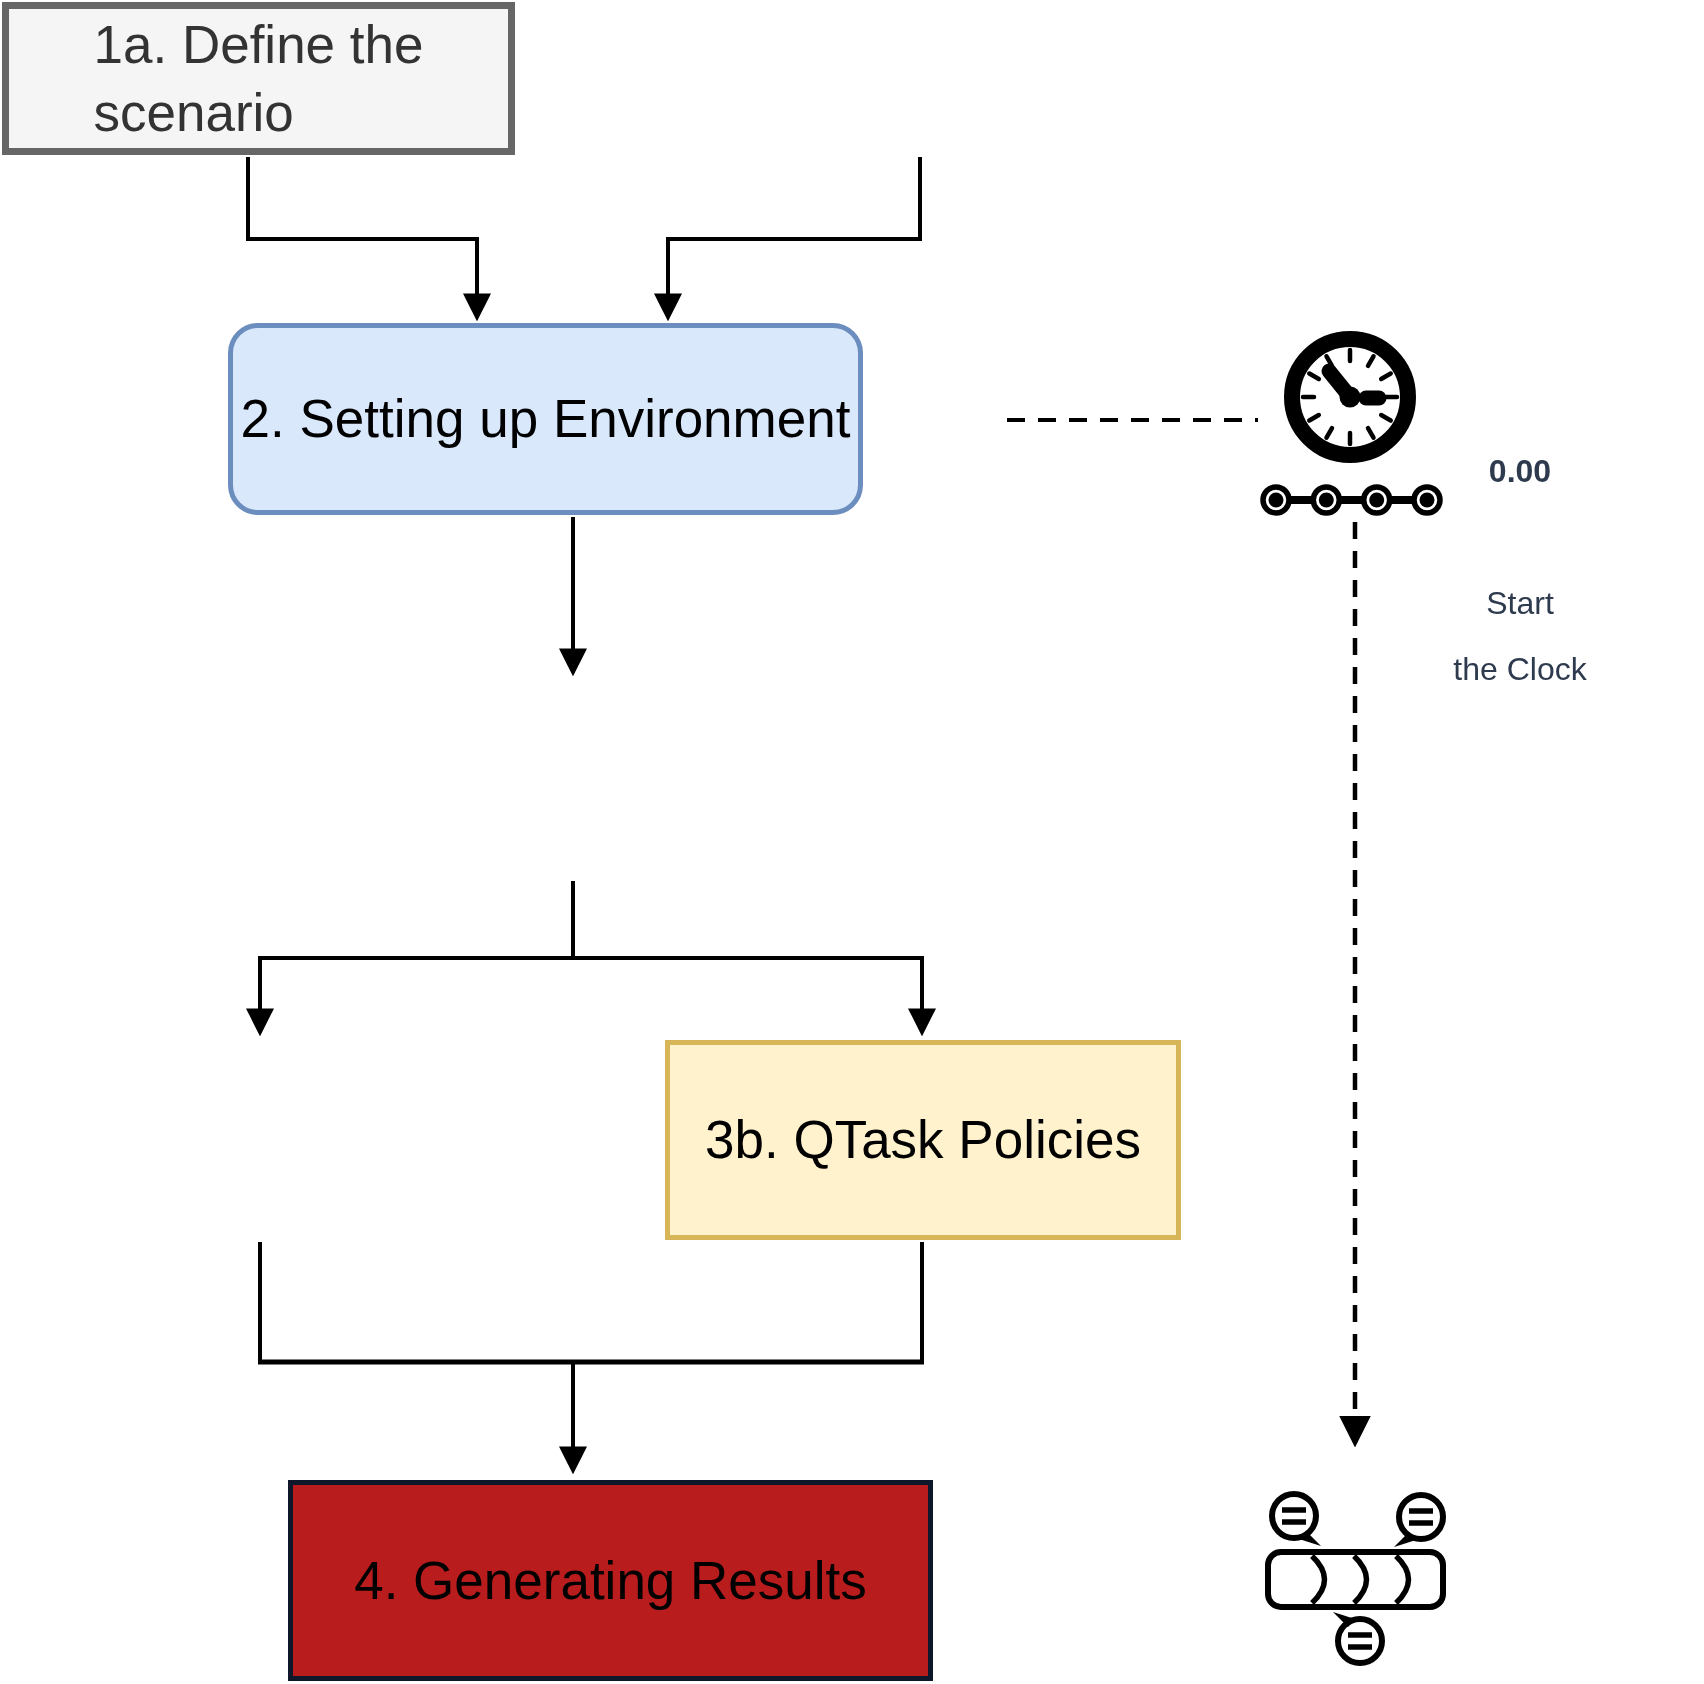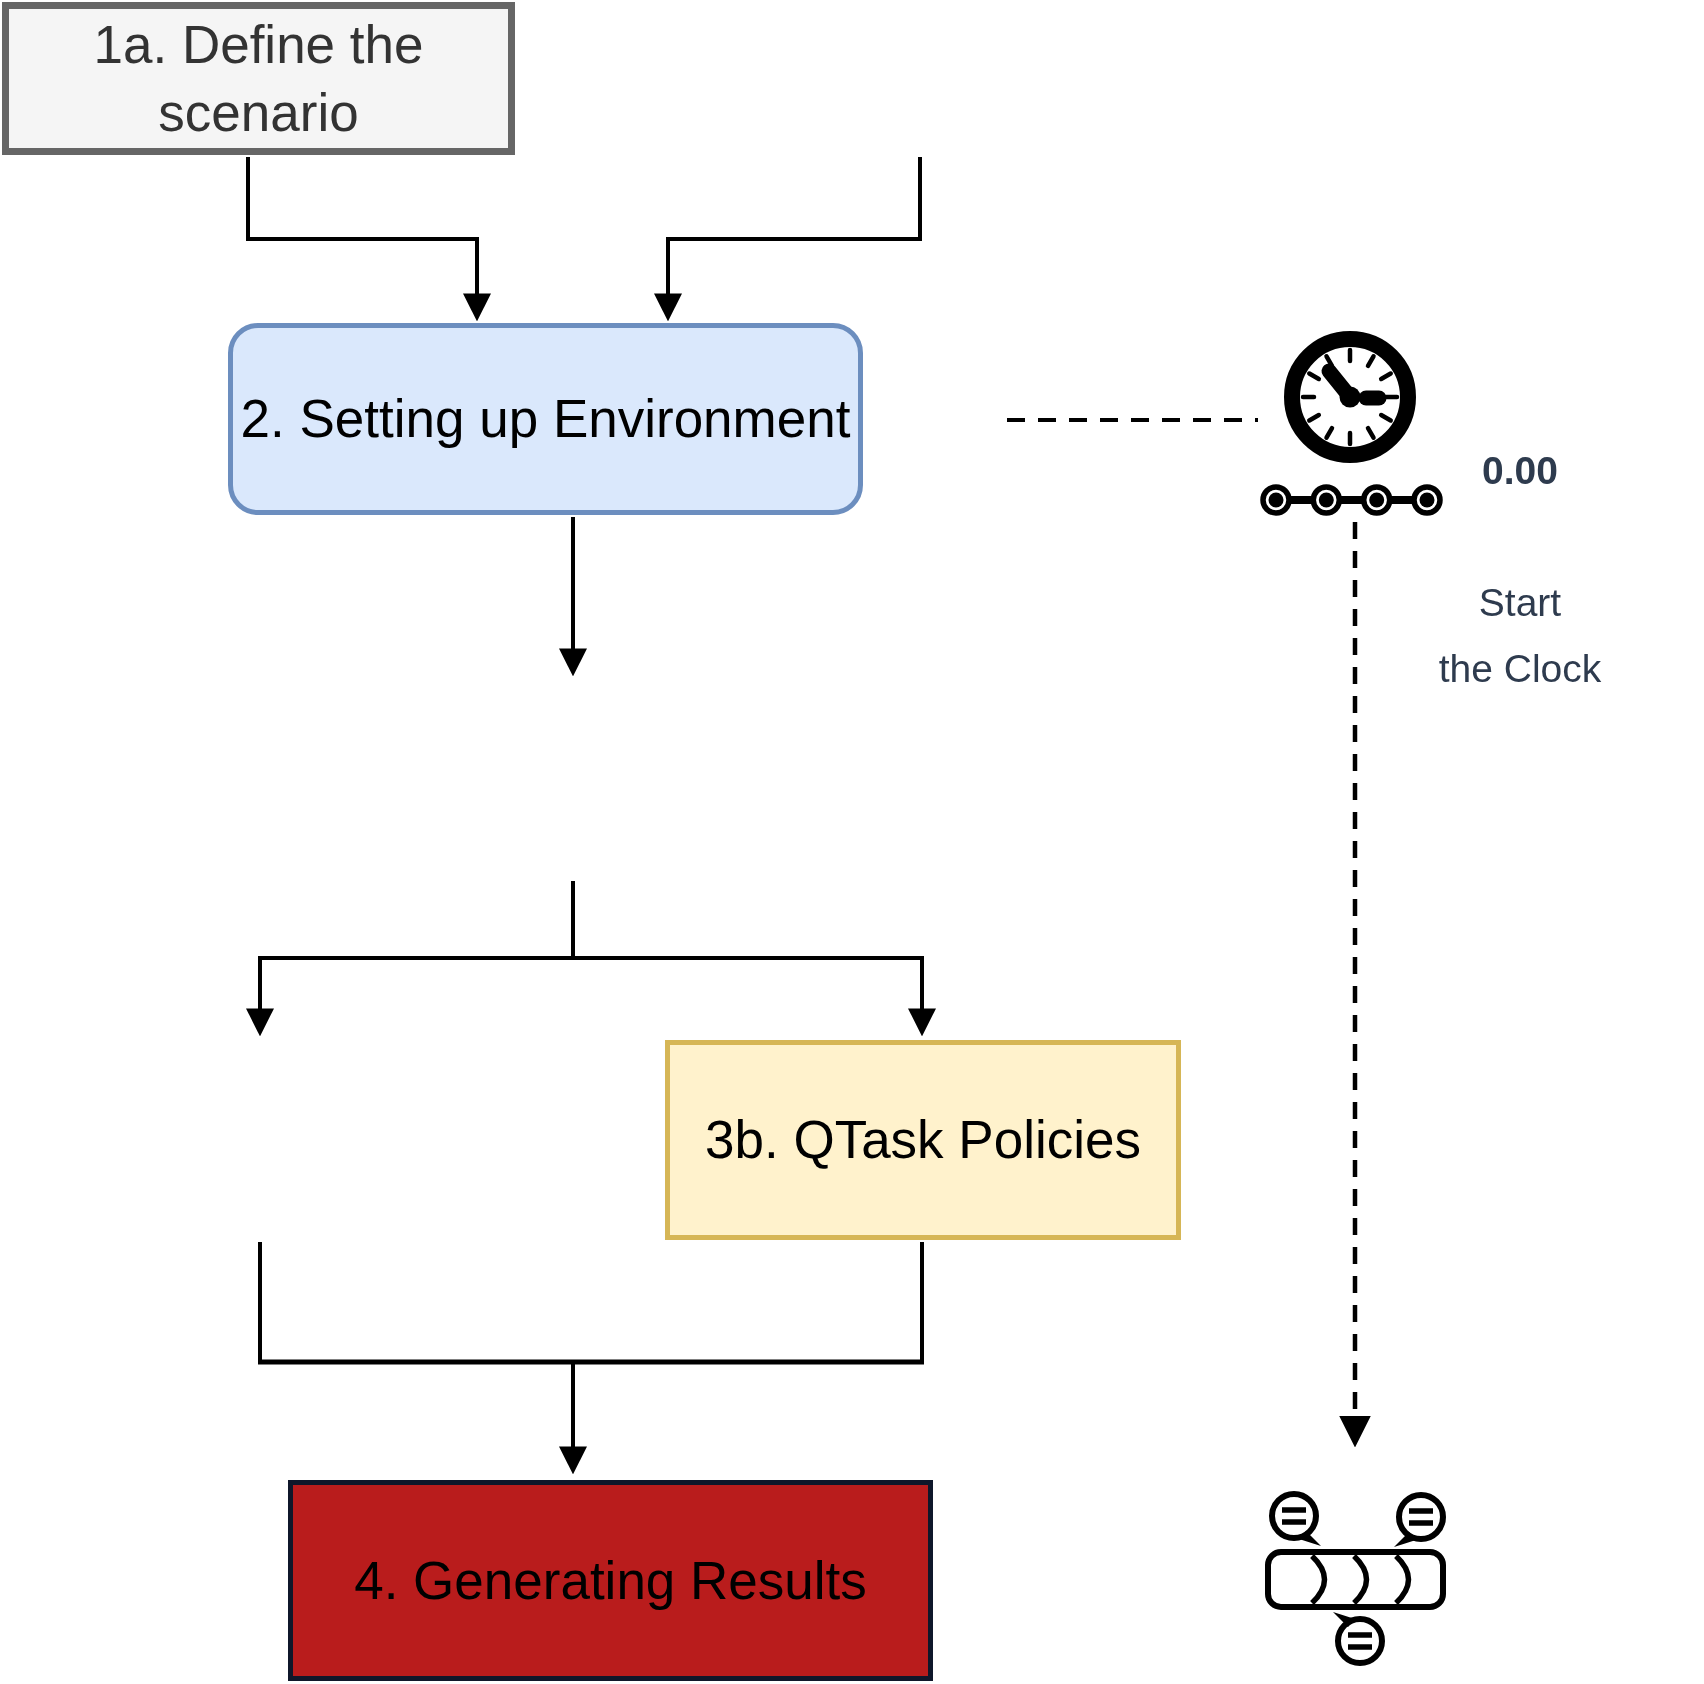--- a/index.html
+++ b/index.html
@@ -1,34 +1,34 @@
 <!DOCTYPE html>
 <html><head>
 <meta charset="utf-8">
 <style>
   html,body{margin:0;padding:0;background:#fff;}
   .canvas{position:relative;width:1704px;height:1684px;background:#ffffff;
           font-family:"Liberation Sans", sans-serif;overflow:hidden;}
   .box{position:absolute;display:flex;align-items:center;justify-content:center;
-       text-align:center;box-sizing:border-box;font-size:53px;line-height:1.28;color:#000;}
+       box-sizing:border-box;font-size:53px;line-height:1.28;color:#000;}
   .box-label{white-space:pre-line;}
   .b-gray  {background:#f5f5f5;border:7px solid #666666;color:#333333;}
   .b-blue  {background:#dae8fc;border:5px solid #6c8ebf;}
   .b-orange{background:#ffe6cc;border:5px solid #d79b00;}
   .b-yellow{background:#fff2cc;border:5px solid #d6b656;}
   .b-green {background:#b91c1c;border:5px solid #0f172a;}
   #box-1a{left:2px;top:2px;width:513px;height:153px;}
   #box-1b{left:665px;top:2px;width:513px;height:153px;}
   #box-2 {left:228px;top:323px;width:635px;height:192px;border-radius:30px;}
   #box-3 {left:278px;top:680px;width:590px;height:201px;}
   #box-3a{left:2px;top:1040px;width:513px;height:200px;}
   #box-3b{left:665px;top:1040px;width:516px;height:200px;}
   #box-4 {left:288px;top:1480px;width:645px;height:201px;}
   .overlay{position:absolute;left:0;top:0;width:1704px;height:1684px;pointer-events:none;}
-  .caption{position:absolute;text-align:center;color:#2e3b4e;font-size:39px;line-height:66px;
+  .caption{position:absolute;text-align:center;color:#2e3b4e;font-size:32px;line-height:66px;
            white-space:pre-line;}
   #clock-caption{left:1398px;top:372px;width:244px;}
   #clock-caption .val{font-weight:bold;}
   #record-caption{left:1392px;top:1118px;width:296px;line-height:70px;}
 </style>
 </head>
 <body>
 
 <div class="canvas">
 

